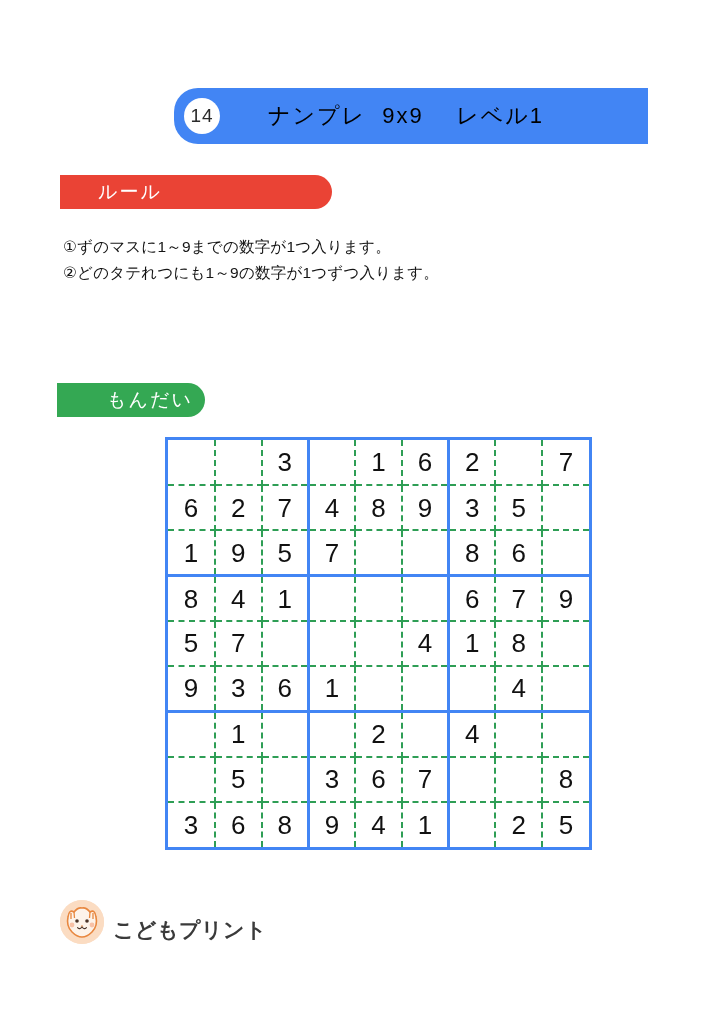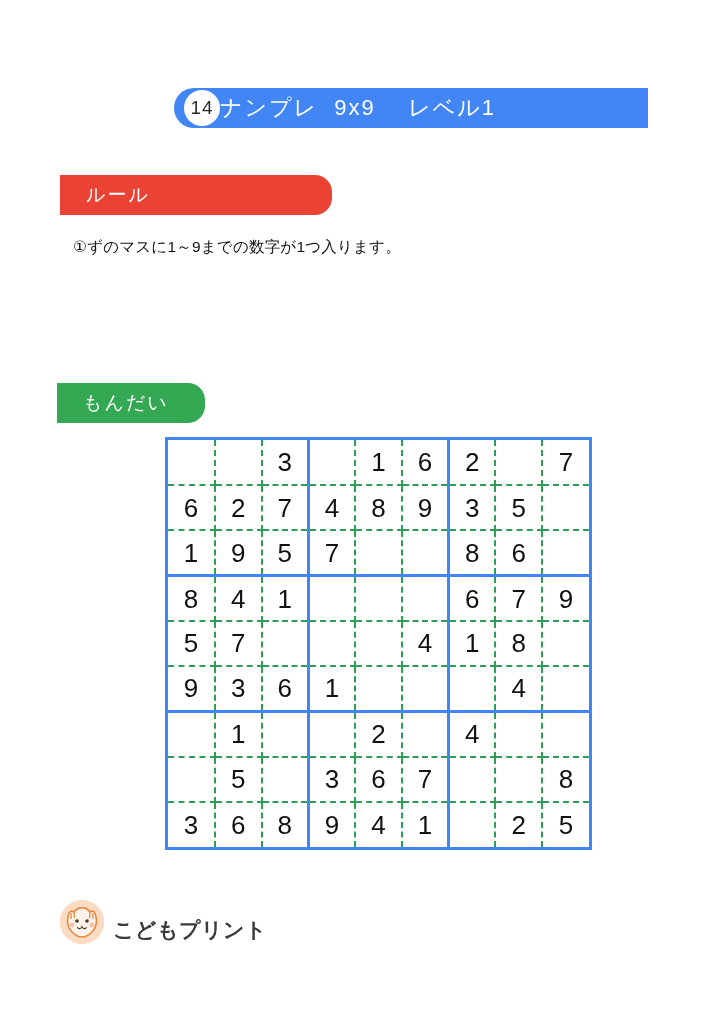--- a/index.html
+++ b/index.html
@@ -15,77 +15,79 @@
     color: #1a1a1a;
     overflow: hidden;
   }
 
   
   .header-bar {
     position: absolute;
     left: 174px;
     top: 88px;
     width: 474px;
-    height: 40px;
+    height: 56px;
     background: #4285f4;
     border-radius: 24px 0 0 24px;
     display: flex;
     align-items: center;
   }
   .header-badge {
     width: 36px;
     height: 36px;
     margin-left: 10px;
     border-radius: 50%;
     background: #ffffff;
     color: #2b2b2b;
     font-size: 19px;
     letter-spacing: 1px;
     display: flex;
     align-items: center;
     justify-content: center;
     flex: 0 0 auto;
   }
   .header-title {
-    color: #ffffff;
+    color: #000000;
     font-size: 22px;
     letter-spacing: 2px;
+    margin-left: 48px;
     white-space: pre;
   }
 
   
   .pill {
     position: absolute;
-    height: 40px;
+    height: 34px;
     display: flex;
     align-items: center;
     border-radius: 0 17px 17px 0;
     color: #ffffff;
     font-size: 19px;
     letter-spacing: 2px;
-    padding-left: 26px;
+    padding-left: 38px;
     box-sizing: border-box;
   }
   .pill-rules {
     left: 60px;
     top: 175px;
     width: 272px;
     background: #ea4335;
   }
   .pill-problem {
     left: 57px;
     top: 383px;
     width: 148px;
     background: #34a853;
+    justify-content: center;
   }
 
   
   .rules {
     position: absolute;
-    left: 73px;
+    left: 63px;
     top: 234px;
     width: 600px;
   }
   .rule-line {
     font-size: 15.5px;
     line-height: 26px;
     letter-spacing: 0.2px;
     color: #141414;
     white-space: nowrap;
   }
@@ -164,20 +166,21 @@
   <div class="header-badge">14</div>
   <div class="header-title">ナンプレ  9x9    レベル1</div>
 </div>
 
 <div class="pill pill-rules">
   <span>ルール</span>
 </div>
 
 <div class="rules">
   <div class="rule-line">①ずのマスに1～9までの数字が1つ入ります。</div>
+  <div class="rule-line">②どのタテれつにも1～9の数字が1つずつ入ります。</div>
 </div>
 
 <div class="pill pill-problem">
   <span>もんだい</span>
 </div>
 
 <div class="grid-wrap">
   <table class="sudoku">
     <tbody>
         <tr>

